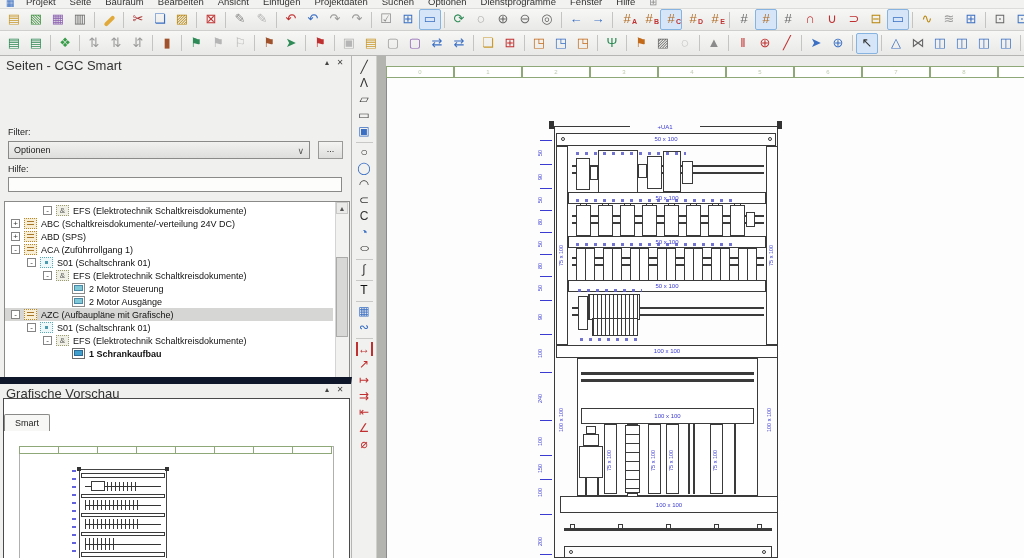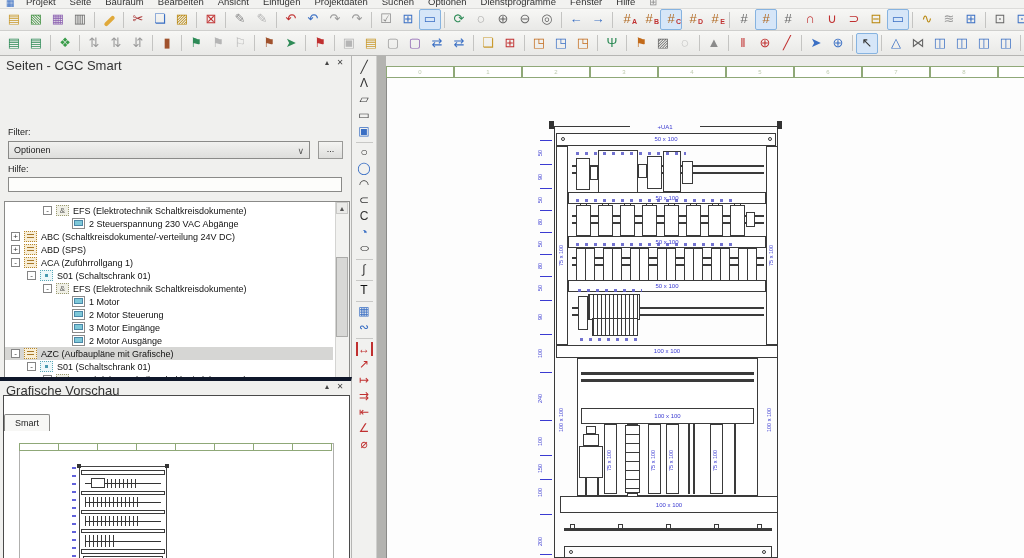--- a/index.html
+++ b/index.html
@@ -54,21 +54,21 @@
   .ti-page-active::after{content:"";position:absolute;left:1px;top:1px;width:7px;height:4px;background:#3f9ecb;border:1px solid #2a6a95;}
   .vsb{position:absolute;right:0;top:0;width:13px;height:100%;background:#f2f2f0;border-left:1px solid #d4d4d2;}
   .vsb .arr{position:absolute;left:0;width:12px;height:12px;font-size:7px;line-height:12px;text-align:center;color:#555;
        background:#eaeae8;border:1px solid #c8c8c6;box-sizing:border-box;}
   .vsb .thumb{position:absolute;left:0;width:12px;background:#d8d8d6;border:1px solid #ababa9;box-sizing:border-box;}
   .tab{position:absolute;height:17px;font-size:9px;text-align:center;line-height:16px;border:1px solid #8a8a88;
        border-bottom:none;border-radius:2px 2px 0 0;box-sizing:border-box;}
   .tab.active{background:#f7f7f5;z-index:2;}
   .tab.inactive{background:#e0e0de;color:#333;height:15px;}
   
-  #preview-panel{left:0;top:377px;width:352px;height:181px;background:#f0f0ee;border-top:4px solid #0f172a;border-right:1px solid #b5b5b3;}
+  #preview-panel{left:0;top:377px;width:352px;height:181px;background:#f0f0ee;border-top:7px solid #0f172a;border-right:1px solid #b5b5b3;}
   #preview-content{position:absolute;left:3px;top:14px;width:345px;height:167px;background:#fff;border:1px solid #4a4a4a;overflow:hidden;}
   
   #drawtools{left:352px;top:56px;width:25px;height:502px;background:#f1f1ef;border-right:1px solid #cfcfcd;
        display:flex;flex-direction:column;align-items:center;padding-top:4px;box-sizing:border-box;}
   .dti{width:19px;height:16px;line-height:15px;text-align:center;font-size:12px;flex:none;cursor:default;}
   .dti.bars{border-left:2px solid #c03030;border-right:2px solid #c03030;width:13px;line-height:14px;height:14px;margin:1px 0;}
   .dti.wide{transform:scaleX(1.5);}
   .dsep{width:17px;height:1px;background:#c8c8c6;margin:2px 0;flex:none;}
   
   #canvas{left:377px;top:56px;width:647px;height:502px;background:#ececea;overflow:hidden;}
@@ -249,25 +249,20 @@
     <div class="btn-ellipsis">...</div>
     <div class="plabel" style="left:8px;top:108px;">Hilfe:</div>
     <div class="tinput"><span></span></div>
     <div id="treebox">
       <div id="tree">
           <div class="trow" style="padding-left: 38px;">
             <div class="exp">-</div>
             <div class="ti ti-efs">&amp;</div>
             <span class="tlabel">EFS (Elektrotechnik Schaltkreisdokumente)</span>
           </div>
-          <div class="trow" style="padding-left: 54px;">
-            <div class="expspace"></div>
-            <div class="ti ti-page"></div>
-            <span class="tlabel">2 Steuerspannung 230 VAC Abgänge</span>
-          </div>
           <div class="trow" style="padding-left: 6px;">
             <div class="exp">+</div>
             <div class="ti ti-struct"></div>
             <span class="tlabel">ABC (Schaltkreisdokumente/-verteilung 24V DC)</span>
           </div>
           <div class="trow" style="padding-left: 6px;">
             <div class="exp">+</div>
             <div class="ti ti-struct"></div>
             <span class="tlabel">ABD (SPS)</span>
           </div>
@@ -282,31 +277,21 @@
             <span class="tlabel">S01 (Schaltschrank 01)</span>
           </div>
           <div class="trow" style="padding-left: 38px;">
             <div class="exp">-</div>
             <div class="ti ti-efs">&amp;</div>
             <span class="tlabel">EFS (Elektrotechnik Schaltkreisdokumente)</span>
           </div>
           <div class="trow" style="padding-left: 54px;">
             <div class="expspace"></div>
             <div class="ti ti-page"></div>
-            <span class="tlabel">1 Motor</span>
-          </div>
-          <div class="trow" style="padding-left: 54px;">
-            <div class="expspace"></div>
-            <div class="ti ti-page"></div>
             <span class="tlabel">2 Motor Steuerung</span>
-          </div>
-          <div class="trow" style="padding-left: 54px;">
-            <div class="expspace"></div>
-            <div class="ti ti-page"></div>
-            <span class="tlabel">3 Motor Eingänge</span>
           </div>
           <div class="trow" style="padding-left: 54px;">
             <div class="expspace"></div>
             <div class="ti ti-page"></div>
             <span class="tlabel">2 Motor Ausgänge</span>
           </div>
           <div class="trow sel" style="padding-left: 6px;">
             <div class="exp">-</div>
             <div class="ti ti-struct"></div>
             <span class="tlabel">AZC (Aufbaupläne mit Grafische)</span>

